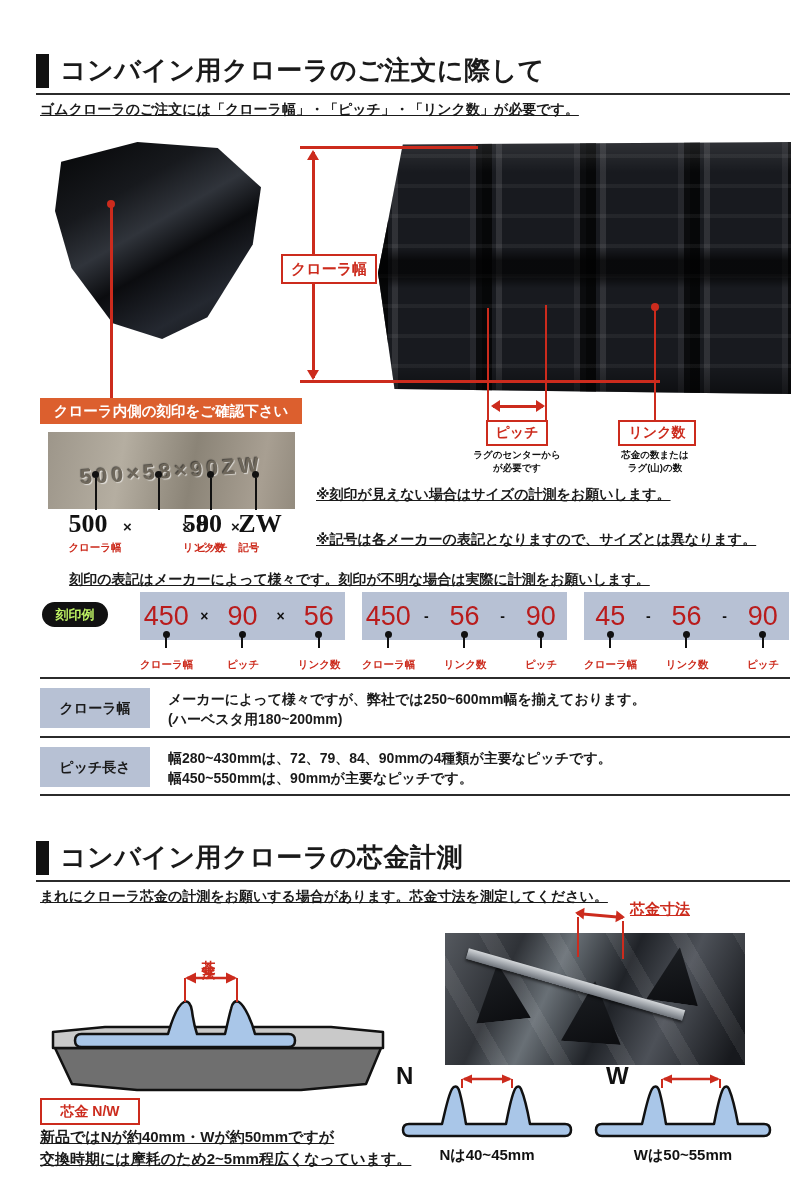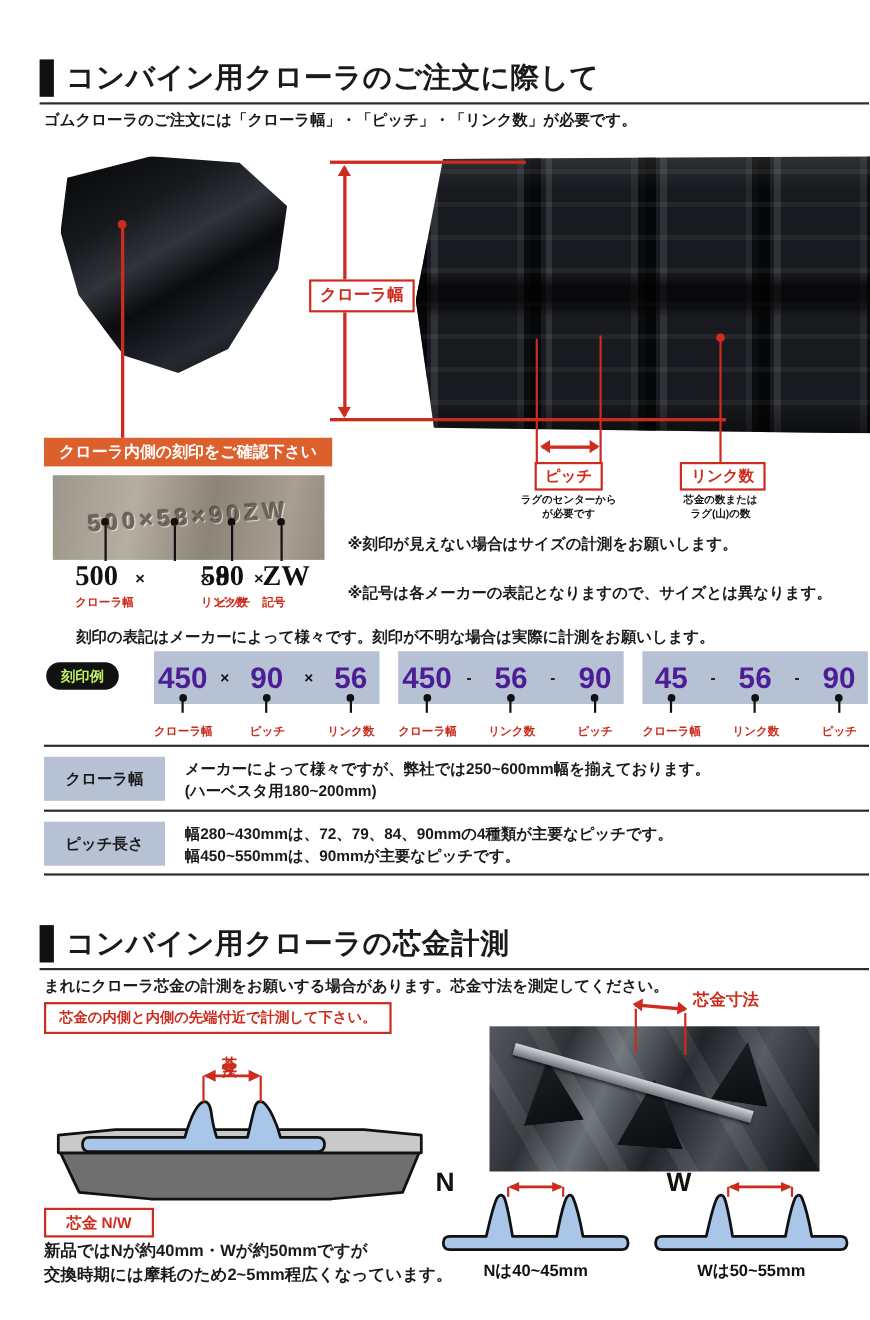--- a/index.html
+++ b/index.html
@@ -5,21 +5,21 @@
   html,body{margin:0;padding:0;background:#ffffff;}
   #page{
     position:relative;width:791px;height:1200px;margin:0 auto;background:#fff;
     font-family:"Liberation Sans","DejaVu Sans",sans-serif;color:#1a1a1a;overflow:hidden;
   }
   .abs{position:absolute;}
   
   .sec-header{position:absolute;left:36px;width:754px;border-bottom:2.5px solid #2b2b2b;padding-bottom:5px;display:flex;align-items:center;z-index:3;}
   .sec-bar{width:13px;height:34px;background:#111;flex:0 0 13px;}
   .sec-title{font-size:26px;font-weight:bold;margin-left:11px;letter-spacing:0.5px;white-space:nowrap;}
-  .bold-line{position:absolute;font-weight:bold;white-space:nowrap;z-index:4;}
+  .bold-line{position:absolute;font-weight:bold;white-space:nowrap;z-index:4;text-decoration:underline;}
   
   .photo{position:absolute;z-index:1;}
   #corner-photo{
     left:55px;top:142px;width:206px;height:197px;
     background:
       linear-gradient(150deg,#050607 0%,#17191d 28%,#30343b 44%,#0b0c0f 58%,#242830 78%,#0a0b0d 100%);
     clip-path:polygon(3% 10%,40% 0,79% 3%,100% 23%,96% 52%,74% 89%,52% 100%,28% 92%,8% 64%,0 35%);
   }
   #top-photo{
     left:378px;top:142px;width:413px;height:252px;
@@ -70,21 +70,21 @@
   .sline{position:absolute;width:2px;background:#111;z-index:4;}
   .f-item{position:absolute;top:510px;transform:translateX(-50%);text-align:left;z-index:4;font-family:Liberation Serif, serif;}
   .f-val{display:block;font-size:26px;font-weight:bold;line-height:28px;color:#111;}
   .f-lab{display:block;font-size:10.5px;font-weight:bold;color:#cc2b1d;margin-top:3px;white-space:nowrap;}
   .f-sep{position:absolute;top:518px;font-size:15px;font-weight:bold;z-index:4;}
   
   #ex-badge{left:42px;top:602px;width:66px;height:25px;border-radius:13px;background:#111;color:#bef264;
     font-size:13px;font-weight:bold;text-align:center;line-height:25px;z-index:4;}
   .ex{position:absolute;top:592px;width:205px;z-index:4;}
   .ex-box{height:48px;background:#b7c1d4;display:grid;grid-template-columns:1fr 24px 1fr 24px 1fr;align-items:center;}
-  .ex-num{font-size:27px;font-weight:bold;text-align:center;color:#4c1d95;}
+  .ex-num{font-size:27px;font-weight:normal;text-align:center;color:#b91c1c;}
   .ex-sep{font-size:14px;font-weight:bold;text-align:center;color:#111;}
   .ex-conn{display:grid;grid-template-columns:1fr 24px 1fr 24px 1fr;height:18px;}
   .ex-conn i{display:block;width:2px;height:13px;background:#111;margin:-5px auto 0;position:relative;}
   .ex-conn i::before{content:"";position:absolute;left:-2.5px;top:-4px;width:7px;height:7px;border-radius:50%;background:#111;}
   .ex-labels{display:grid;grid-template-columns:1fr 24px 1fr 24px 1fr;}
   .ex-labels span{font-size:10.5px;font-weight:bold;color:#cc2b1d;text-align:center;white-space:nowrap;}
   
   .rule{position:absolute;left:40px;width:750px;height:2px;background:#2b2b2b;z-index:3;}
   .t-label{position:absolute;left:40px;width:110px;height:40px;background:#b7c1d4;
     font-size:14px;font-weight:bold;text-align:center;line-height:40px;z-index:3;}
@@ -261,21 +261,20 @@
     <span>幅280~430mmは、72、79、84、90mmの4種類が主要なピッチです。</span><br>
     <span>幅450~550mmは、90mmが主要なピッチです。</span>
   </div>
   <div class="rule" style="top:794px;"></div>
 
   <div class="sec-header" style="top:840px;">
     <div class="sec-bar"></div>
     <div class="sec-title">コンバイン用クローラの芯金計測</div>
   </div>
   <div class="bold-line" style="left:40px;top:888px;font-size:14px;">まれにクローラ芯金の計測をお願いする場合があります。芯金寸法を測定してください。</div>
-  <div class="abs" id="measure-box">芯金の内側と内側の先端付近で計測して下さい。</div>
 
   <svg style="left:45px;top:948px;" width="345" height="146" viewBox="0 0 345 146">
     <path d="M10,100 L336,100 L321,136 L256,142 L92,142 L27,136 Z" fill="#6f6f6f" stroke="#111" stroke-width="2.5" stroke-linejoin="round"></path>
     <path d="M8,84 L60,79 L286,79 L338,84 L338,100 L8,100 Z" fill="#c9c9c9" stroke="#111" stroke-width="2.5" stroke-linejoin="round"></path>
     <path d="M30,92.5 Q30,86 36.5,86 L123,86
              C127,72 133,57 139,54 C143,52 146,56 147,63 C148,71 150,80 152,86
              L180,86
              C182,78 184,68 186,61 C187,55 190,52 194,54 C200,58 207,74 210,86
              L243.5,86 Q250,86 250,92.5 Q250,99 243.5,99 L36.5,99 Q30,99 30,92.5 Z" fill="#a9c6e8" stroke="#111" stroke-width="2.5" stroke-linejoin="round"></path>
     <line x1="140" y1="30" x2="140" y2="54" stroke="#cc2b1d" stroke-width="2"></line>

